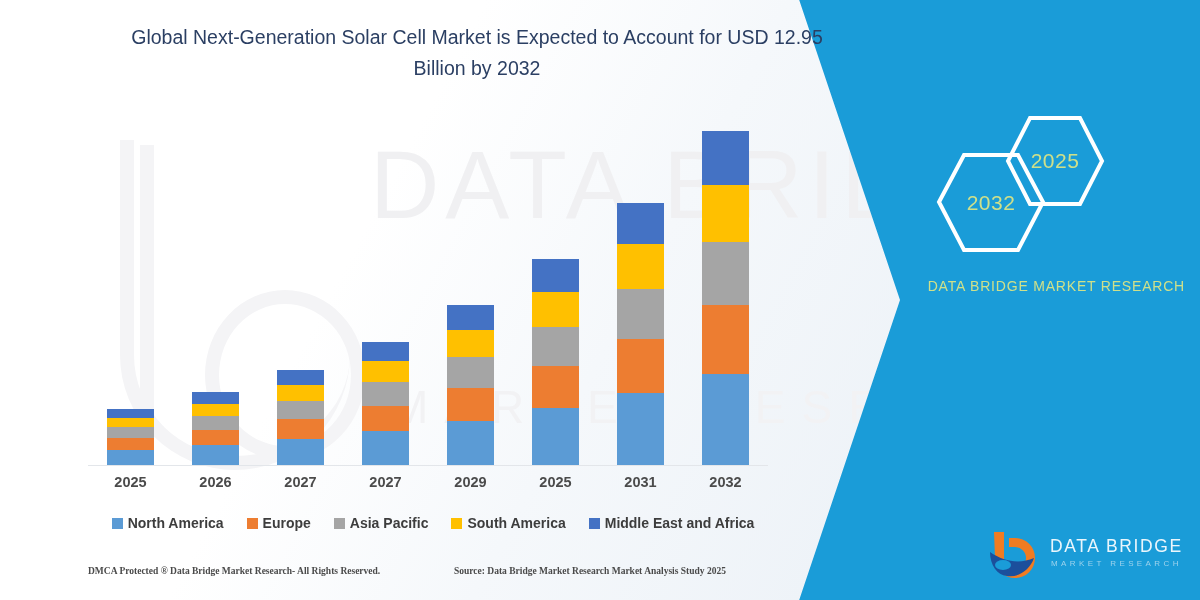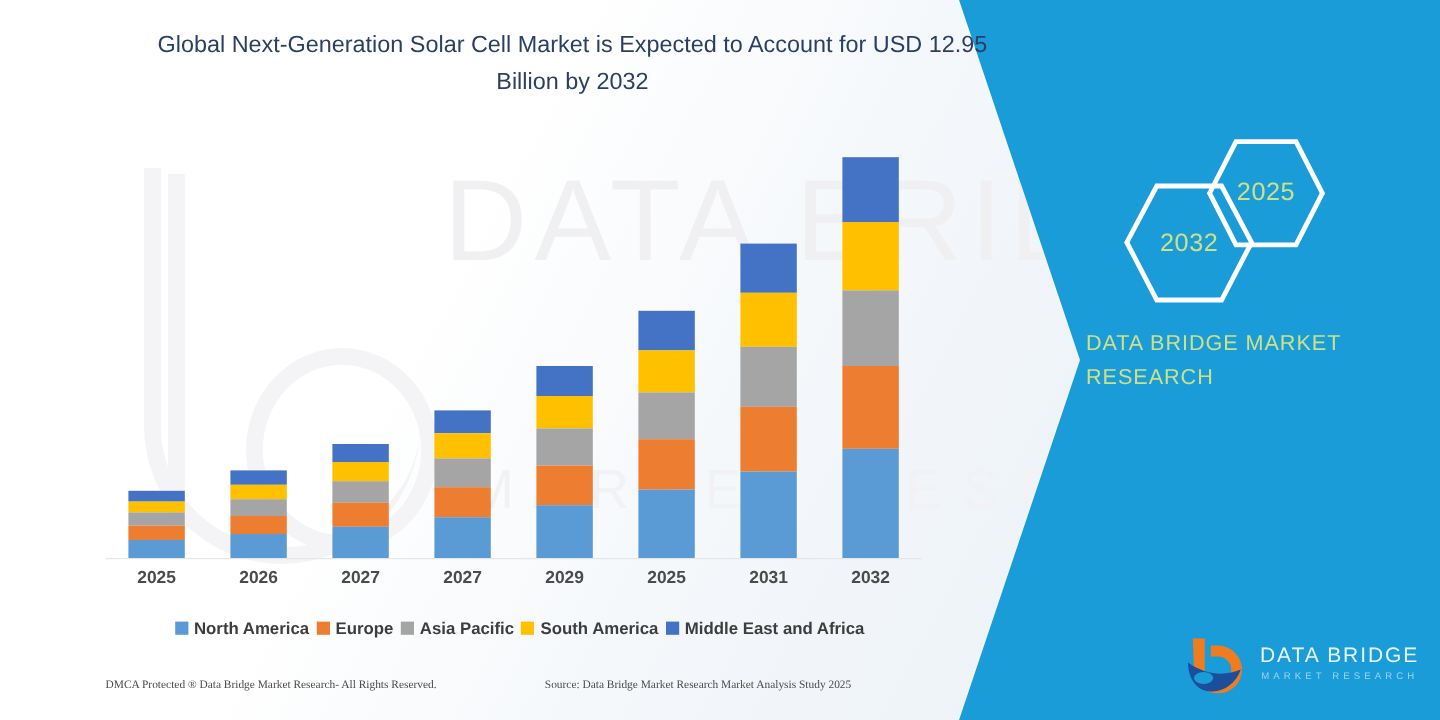--- a/index.html
+++ b/index.html
@@ -48,23 +48,23 @@
     font-size: 21px;
     letter-spacing: .5px;
   }
   #hex-2025 { left: 1005px; top: 115px; width: 100px; height: 92px; }
   #hex-2032 { left: 936px; top: 152px; width: 110px; height: 101px; }
 
   .brand-text {
     position: absolute;
     z-index: 4;
     left: 905px; top: 272px; width: 280px;
-    text-align: left;
+    text-align: right;
     color: #cfe08a;
-    font-size: 18px;
+    font-size: 14px;
     line-height: 28px;
     letter-spacing: .8px;
   }
 
   
   .logo { position: absolute; z-index: 4; left: 988px; top: 528px; width: 200px; height: 52px; }
   .logo .logo-mark { position: absolute; left: 0; top: 2px; width: 54px; height: 48px; }
   .logo .logo-name {
     position: absolute; left: 62px; top: 8px;
     color: #eaf6fc; font-size: 17.5px; letter-spacing: 1.6px; font-weight: 400;
@@ -146,27 +146,27 @@
   }
   .xlabel {
     position: absolute; top: 0; width: 70px; text-align: center;
     color: #4b4b4b; font-size: 14.5px; font-weight: bold;
   }
 
   
   .legend {
     position: absolute; z-index: 3;
     left: 88px; top: 512px; width: 690px; height: 22px;
-    display: flex; align-items: center; justify-content: center; gap: 6px;
+    display: flex; align-items: center; justify-content: center; gap: 23px;
   }
   .legend-item { display: flex; align-items: center; gap: 5px; }
   .legend-swatch { width: 11px; height: 11px; display: inline-block; }
   .legend-label { color: #3d3d3d; font-size: 14px; font-weight: bold; }
 
-  .footer { position: absolute; z-index: 3; left: 0; top: 566px; width: 800px; height: 22px; }
+  .footer { position: absolute; z-index: 3; left: 0; top: 566px; width: 800px; height: 22px; font-weight: bold; }
   .footer-left {
     position: absolute; left: 88px; top: 0;
     color: #4a4a4a; font-size: 9.5px; font-family: "Liberation Serif", serif;
   }
   .footer-right {
     position: absolute; left: 432px; top: 0;
     color: #4a4a4a; font-size: 9.5px; font-family: "Liberation Serif", serif; margin-left: 22px;
   }
 </style>
 </head>

